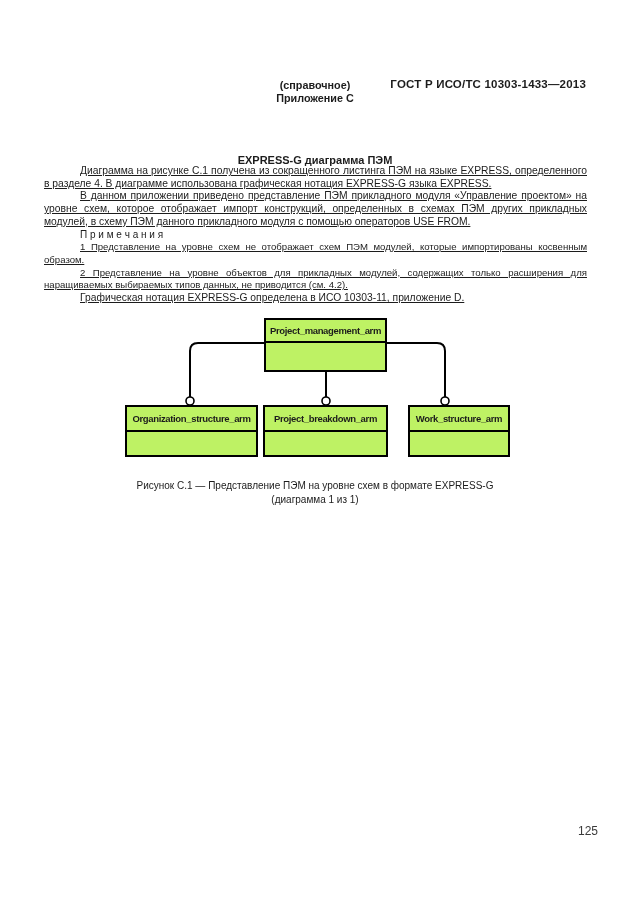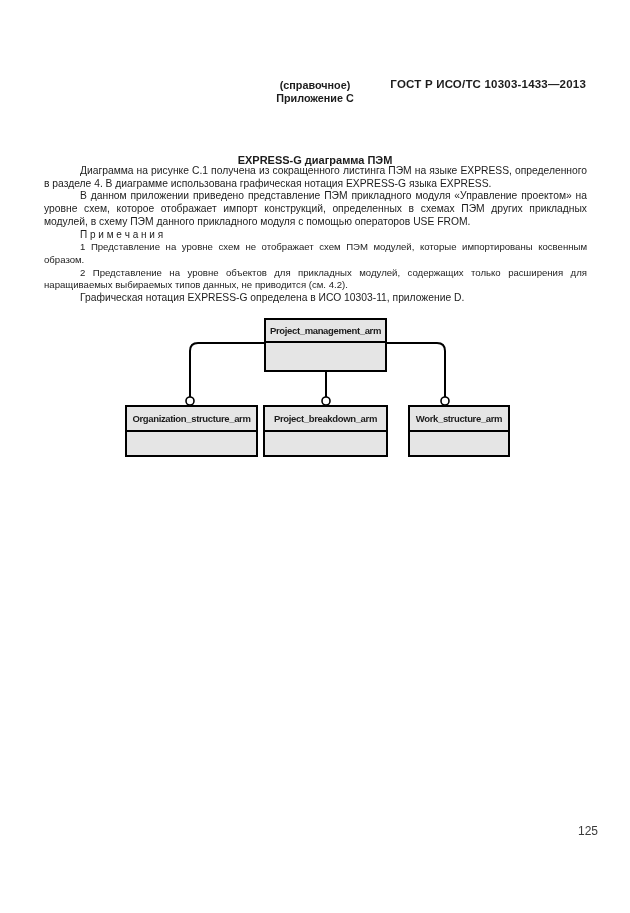--- a/index.html
+++ b/index.html
@@ -24,30 +24,30 @@
     text-align:center; font-weight:bold; font-size:10.8px; line-height:13px;
   }
   .section-heading {
     position:absolute; top:134px; left:0; width:100%;
     text-align:center; font-weight:bold; font-size:11px;margin-top:20px;
   }
   .body-text {
     position:absolute; top:165px; left:44px; right:43px;
     font-size:10.3px; line-height:12.7px; text-align:justify;
   }
-  .body-text p { text-indent:36px; }
+  .body-text p { text-indent:36px;text-decoration:underline; }
   .body-text .note { font-size:9.6px; }
   .notes-label { text-indent:36px; font-size:10px; }
   
   .diagram {
     position:absolute; left:0; top:310px; width:630px; height:170px;
   }
   .connectors { position:absolute; left:0; top:0; }
   .schema-box {
-    position:absolute; border:2px solid #000; background:#e5e5e5;
+    position:absolute; border:2px solid #000; background:#bef264;
   }
   .schema-box .box-title {
     display:flex; align-items:center; justify-content:center;
     border-bottom:2px solid #000;
     font-weight:bold; font-size:9.5px; letter-spacing:-0.35px;
     white-space:nowrap; overflow:hidden;
   }
   .box-root   { left:264px; top:8px;  width:123px; height:54px; }
   .box-root .box-title { height:23px; }
   .box-child .box-title { height:25px; }
@@ -109,16 +109,20 @@
     <div class="schema-box box-child box-brk">
       <div class="box-title">Project_breakdown_arm</div>
     </div>
 
     <div class="schema-box box-child box-work">
       <div class="box-title">Work_structure_arm</div>
     </div>
 
   </div>
 
+  <div class="figure-caption">
+    <div>Рисунок С.1 — Представление ПЭМ на уровне схем в формате EXPRESS-G</div>
+    <div>(диаграмма 1 из 1)</div>
+  </div>
 
   <div class="page-number">125</div>
 
 </div>
 
 </body></html>

